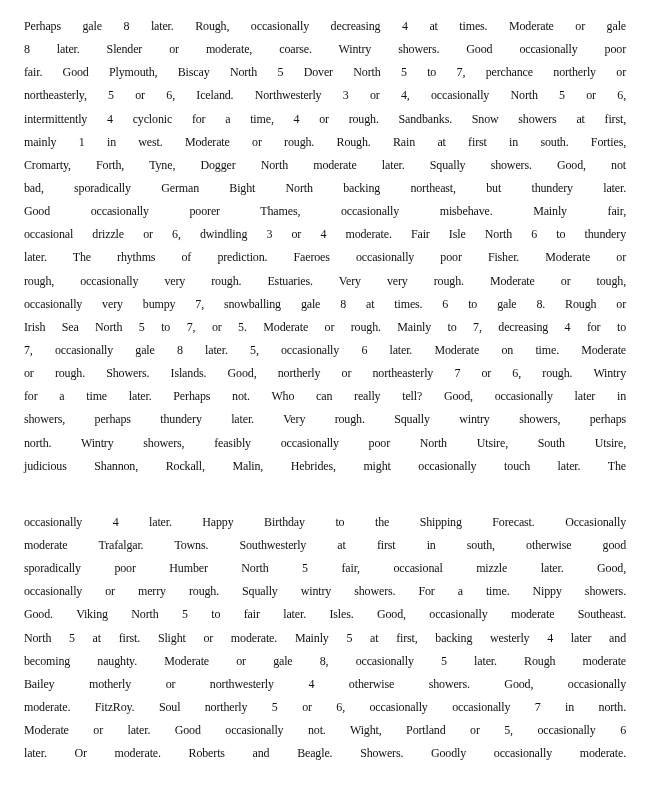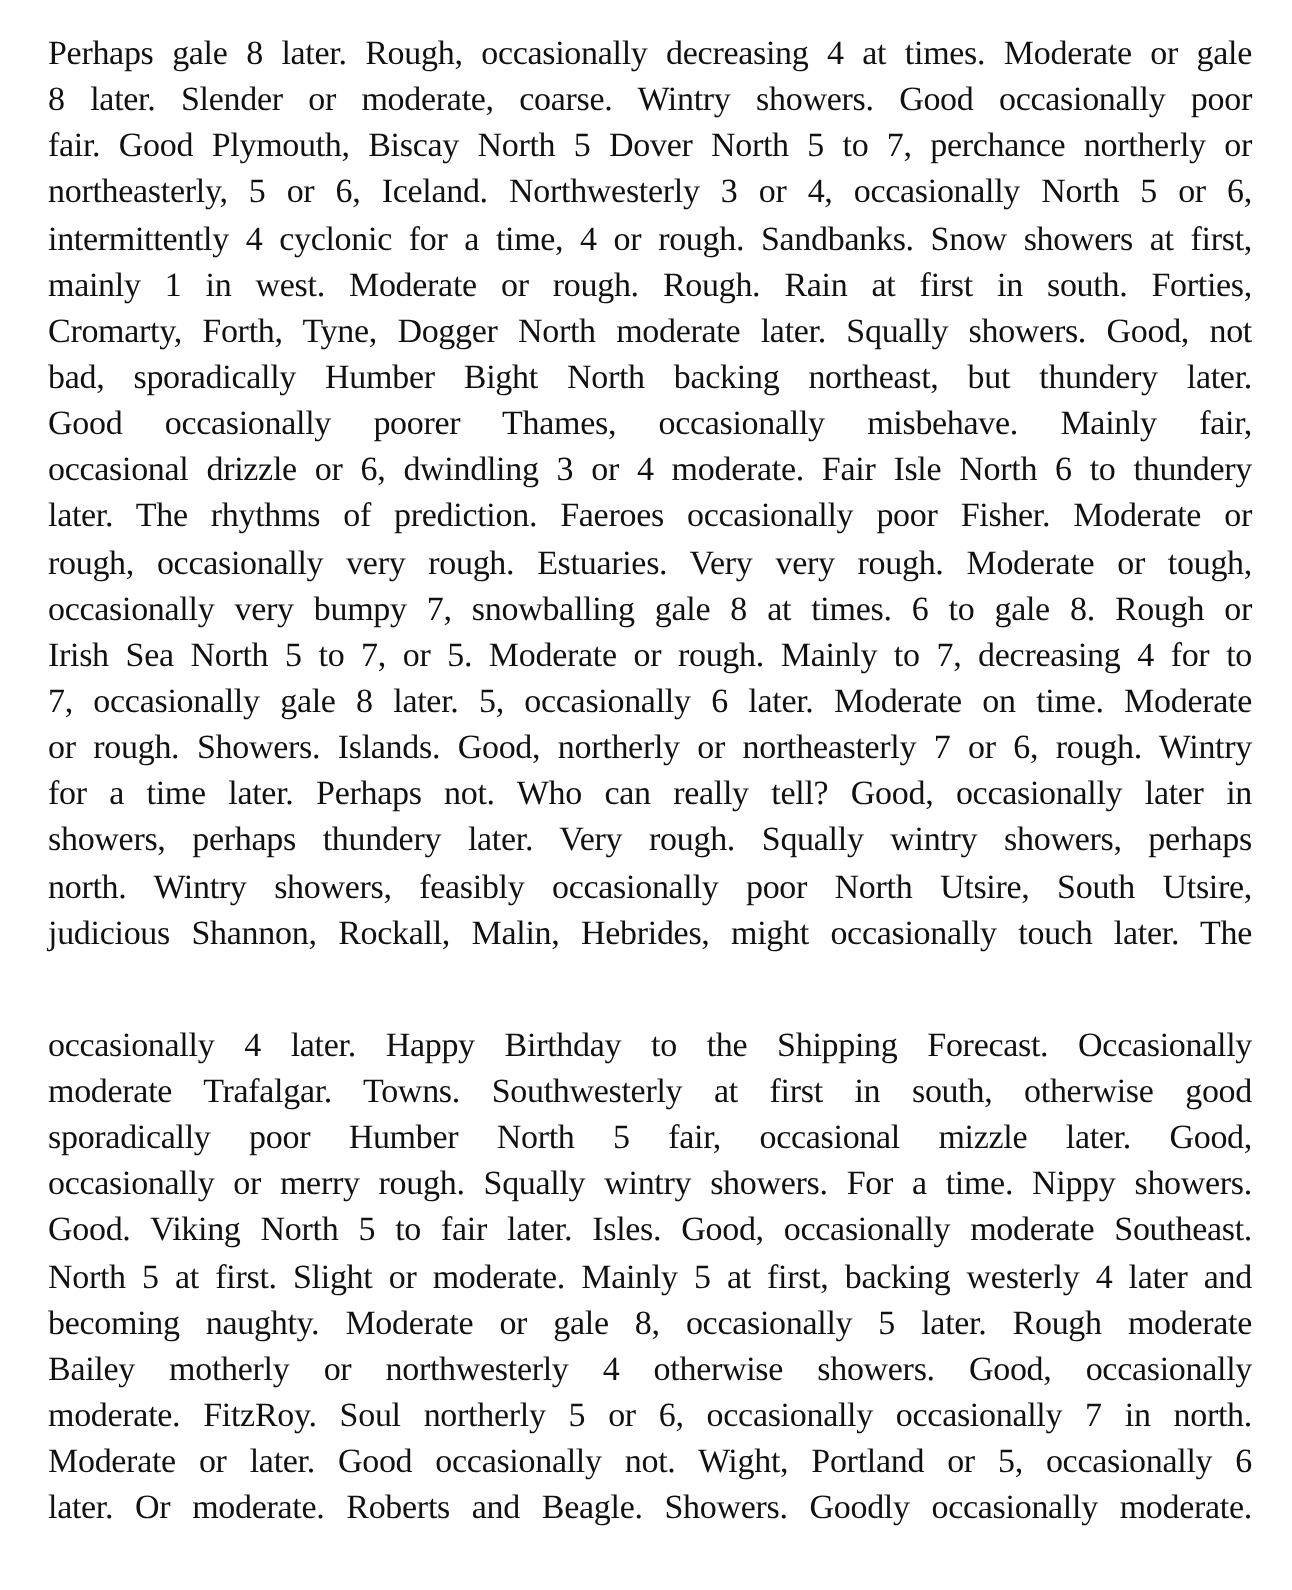--- a/index.html
+++ b/index.html
@@ -14,21 +14,21 @@
       position: relative;
     }
     .page {
       position: absolute;
       left: 24px;
       top: 15px;
       width: 602px;
     }
     .line {
       font-family: "Liberation Serif", serif;
-      font-size: 17px;
+      font-size: 12px;
       line-height: 23.15px;
       height: 23.15px;
       color: #111111;
       text-align: justify;
       text-align-last: justify;
       white-space: nowrap;
       overflow: visible;
       letter-spacing: -0.15px;
     }
     .line.last {
@@ -40,21 +40,21 @@
 
 <div class="page">
   <div class="paragraph" id="para">
       <div class="line" style="white-space: normal; width: 602px;">Perhaps gale 8 later. Rough, occasionally decreasing 4 at times. Moderate or gale</div>
       <div class="line" style="white-space: normal; width: 602px;">8 later. Slender or moderate, coarse. Wintry showers. Good occasionally poor</div>
       <div class="line" style="white-space: normal; width: 602px;">fair. Good Plymouth, Biscay North 5 Dover North 5 to 7, perchance northerly or</div>
       <div class="line" style="white-space: normal; width: 602px;">northeasterly, 5 or 6, Iceland. Northwesterly 3 or 4, occasionally North 5 or 6,</div>
       <div class="line" style="white-space: normal; width: 602px;">intermittently 4 cyclonic for a time, 4 or rough. Sandbanks. Snow showers at first,</div>
       <div class="line" style="white-space: normal; width: 602px;">mainly 1 in west. Moderate or rough. Rough. Rain at first in south. Forties,</div>
       <div class="line" style="white-space: normal; width: 602px;">Cromarty, Forth, Tyne, Dogger North moderate later. Squally showers. Good, not</div>
-      <div class="line" style="white-space: normal; width: 602px;">bad, sporadically Humber Bight North backing northeast, but thundery later.</div>
+      <div class="line" style="white-space: normal; width: 602px;">bad, sporadically German Bight North backing northeast, but thundery later.</div>
       <div class="line" style="white-space: normal; width: 602px;">Good occasionally poorer Thames, occasionally misbehave. Mainly fair,</div>
       <div class="line" style="white-space: normal; width: 602px;">occasional drizzle or 6, dwindling 3 or 4 moderate. Fair Isle North 6 to thundery</div>
       <div class="line" style="white-space: normal; width: 602px;">later. The rhythms of prediction. Faeroes occasionally poor Fisher. Moderate or</div>
       <div class="line" style="white-space: normal; width: 602px;">rough, occasionally very rough. Estuaries. Very very rough. Moderate or tough,</div>
       <div class="line" style="white-space: normal; width: 602px;">occasionally very bumpy 7, snowballing gale 8 at times. 6 to gale 8. Rough or</div>
       <div class="line" style="white-space: normal; width: 602px;">Irish Sea North 5 to 7, or 5. Moderate or rough. Mainly to 7, decreasing 4 for to</div>
       <div class="line" style="white-space: normal; width: 602px;">7, occasionally gale 8 later. 5, occasionally 6 later. Moderate on time. Moderate</div>
       <div class="line" style="white-space: normal; width: 602px;">or rough. Showers. Islands. Good, northerly or northeasterly 7 or 6, rough. Wintry</div>
       <div class="line" style="white-space: normal; width: 602px;">for a time later. Perhaps not. Who can really tell? Good, occasionally later in</div>
       <div class="line" style="white-space: normal; width: 602px;">showers, perhaps thundery later. Very rough. Squally wintry showers, perhaps</div>

